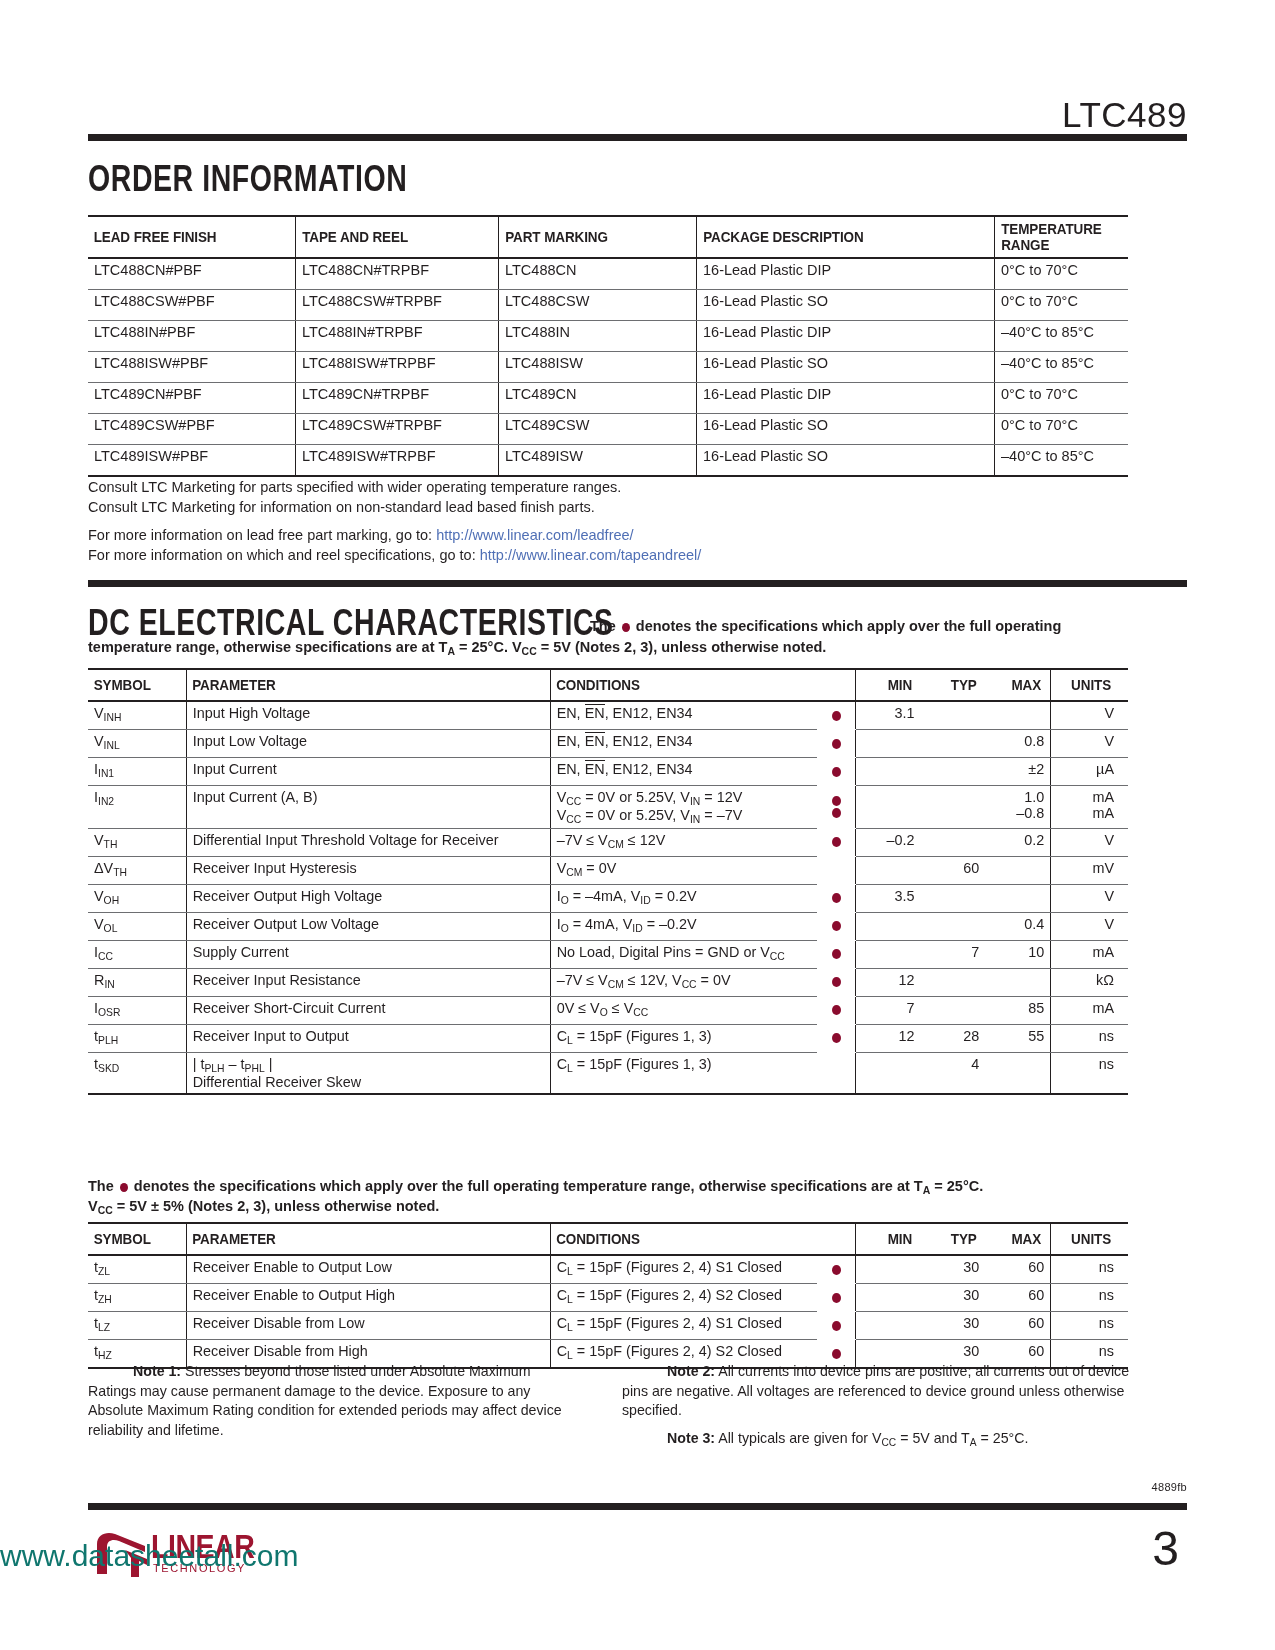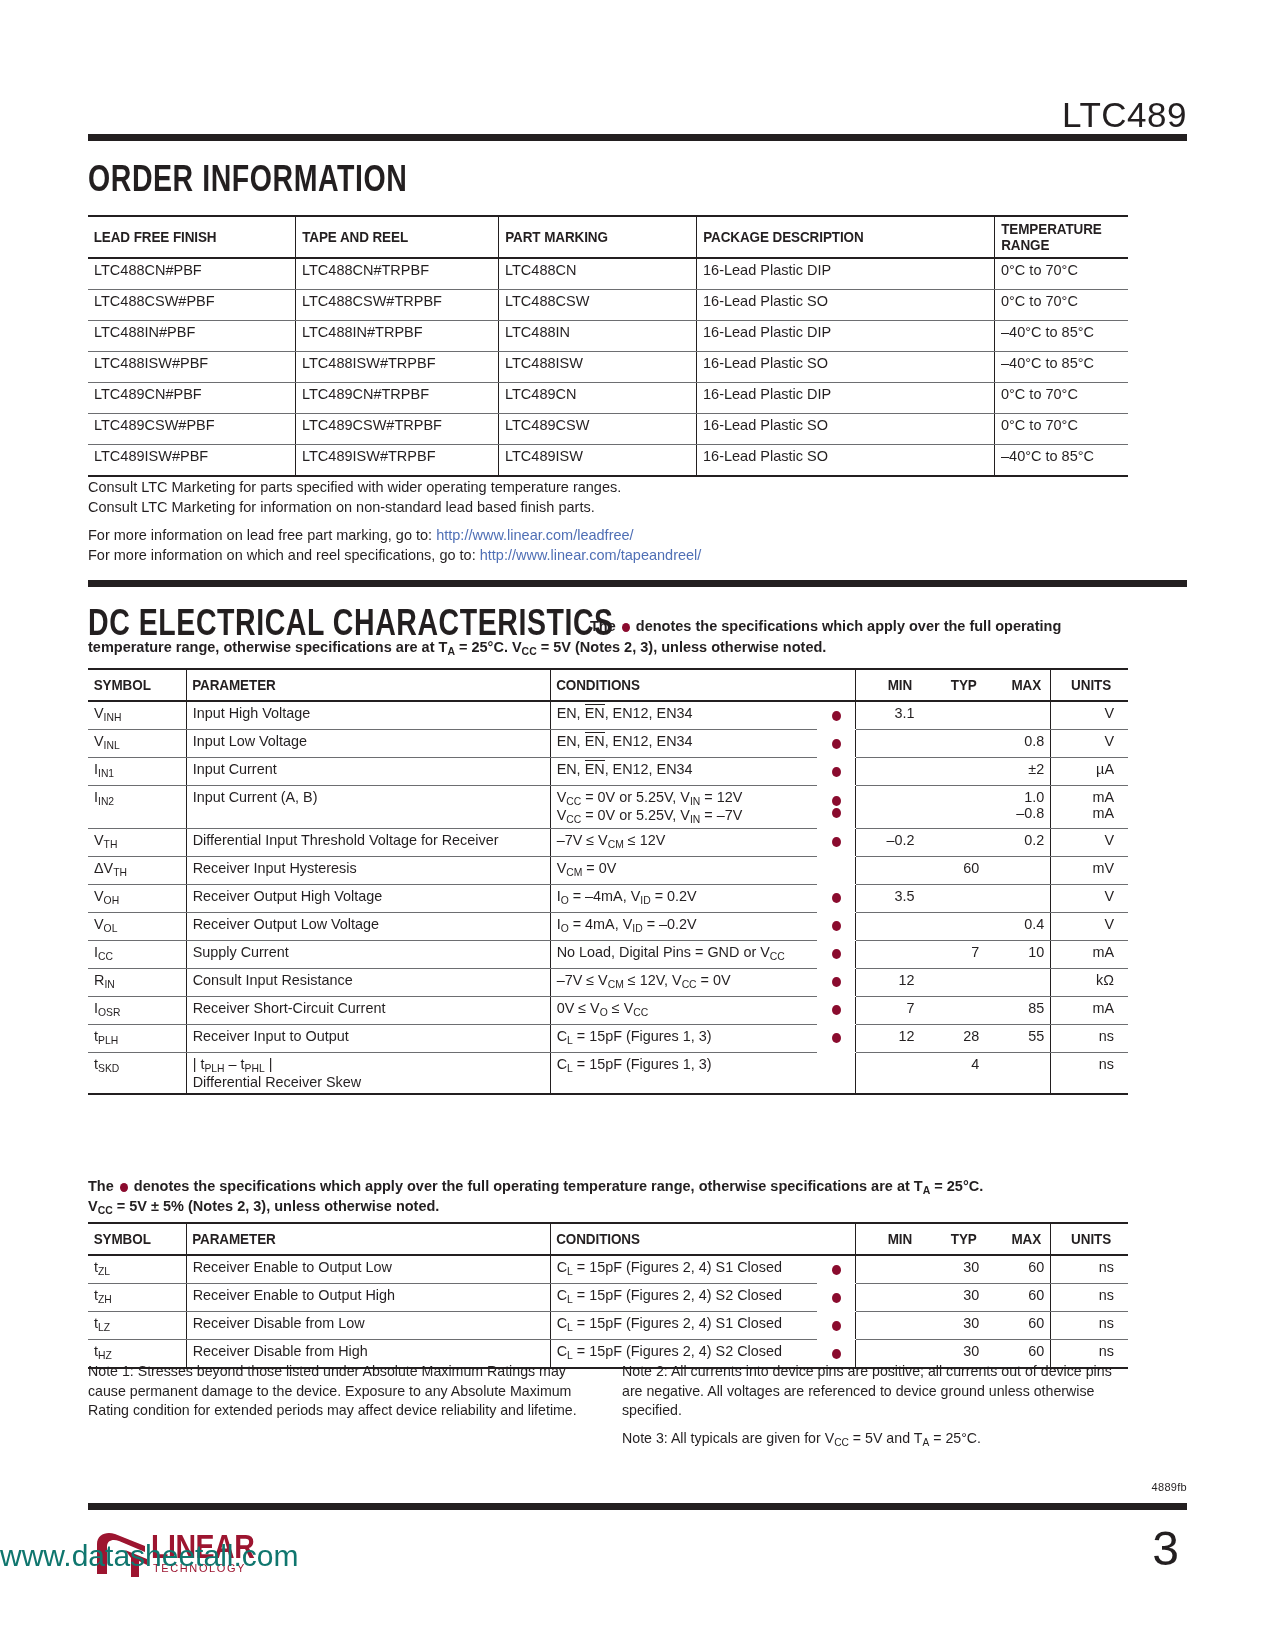--- a/index.html
+++ b/index.html
@@ -143,21 +143,21 @@
   .dotcell .dwrap { display:flex; flex-direction:column; align-items:center; justify-content:center; height:100%; }
   .dotcell .dwrap span { margin: 1px 0; }
 
   sub { font-size: 0.72em; vertical-align: -0.28em; }
   .ovl { border-top: 1.1px solid #231f20; padding-top: 0px; }
 
   
   .notes { position: absolute; font-size: 14.2px; line-height: 19.5px; color: #231f20; }
   #note-left  { left: 88px;  top: 1362px; width: 490px; }
   #note-right { left: 622px; top: 1362px; width: 508px; }
-  .notes b { font-weight: normal; }
+  .notes b { font-weight: bold; margin-left: 45px; }
 
   .doccode {
     position: absolute; right: 88px; top: 1481px;
     font-size: 11px; color: #231f20; letter-spacing: 0.3px;
   }
 
   
   .footer-url {
     position: absolute; left: 0; right: 0; top: 1539px;
     font-size: 30px; color: #0f766e;
@@ -427,21 +427,21 @@
               <span class="bullet"></span>
             </div>
           </td>
           <td class="min"></td>
           <td class="typ">7</td>
           <td class="max">10</td>
           <td class="uni">mA</td>
         </tr>
         <tr>
           <td class="sym">R<sub>IN</sub></td>
-          <td class="par">Consult Input Resistance</td>
+          <td class="par">Receiver Input Resistance</td>
           <td class="cond">
             <div>–7V ≤ V<sub>CM</sub> ≤ 12V, V<sub>CC</sub> = 0V</div>
           </td>
           <td class="dot dotcell">
             <div class="dwrap">
               <span class="bullet"></span>
             </div>
           </td>
           <td class="min">12</td>
           <td class="typ"></td>

